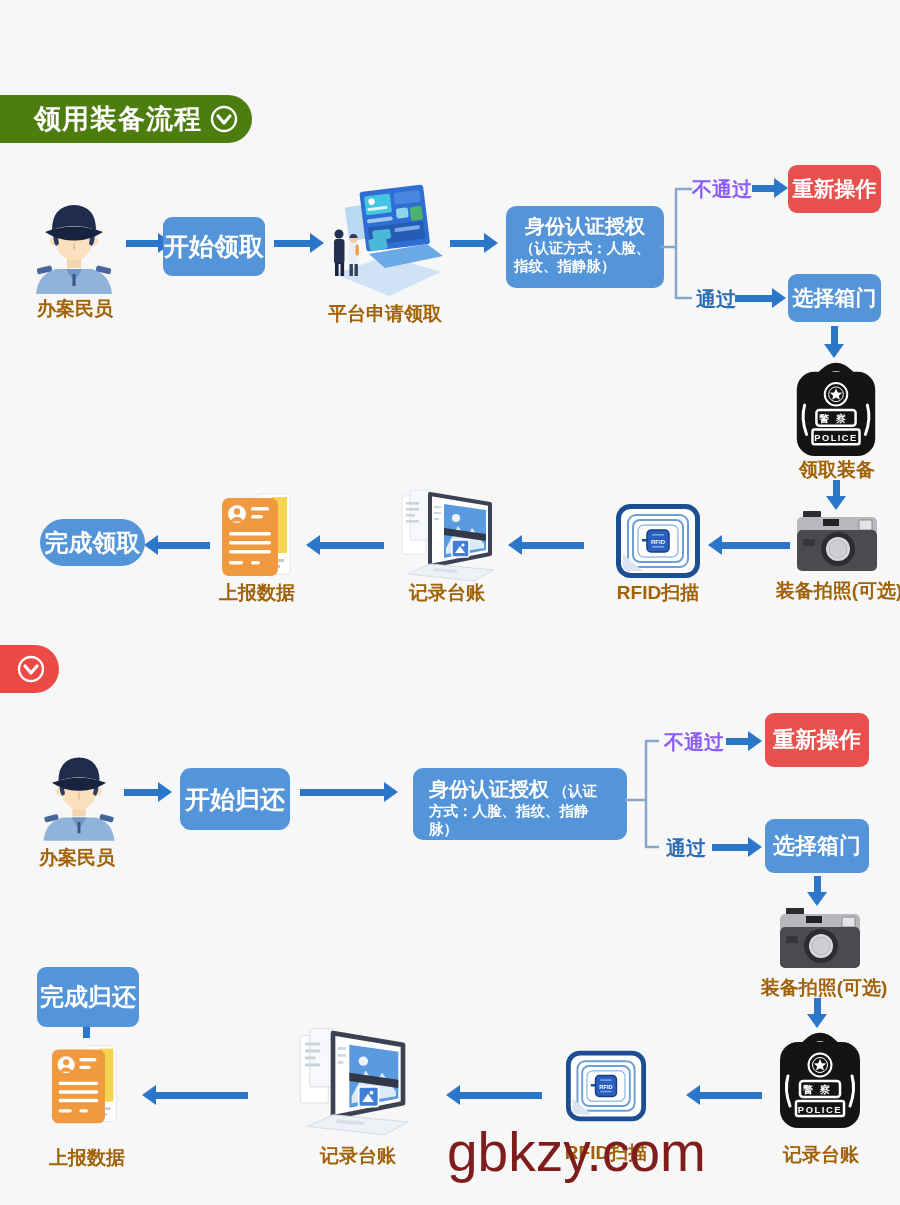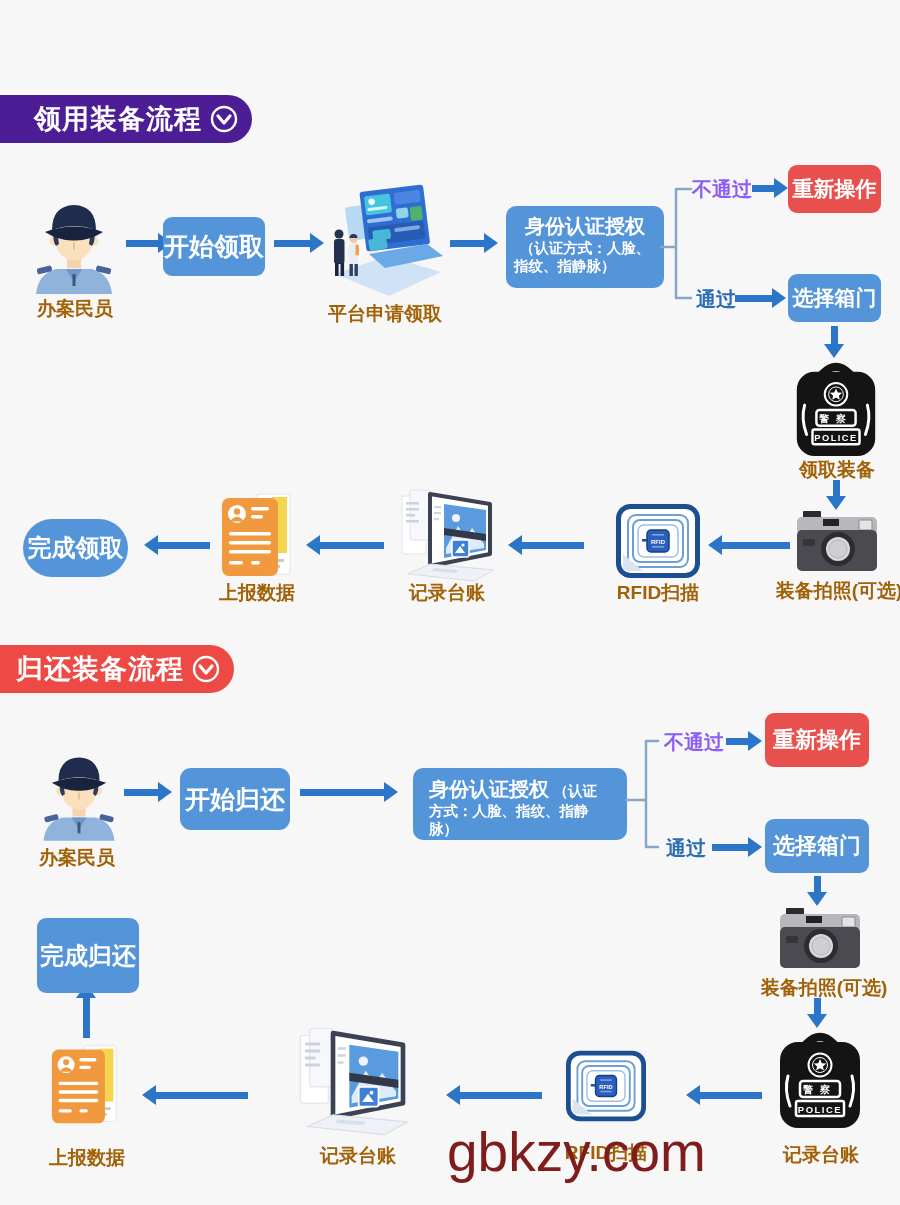--- a/index.html
+++ b/index.html
@@ -8,21 +8,21 @@
 
   
   .header{position:absolute;left:0;top:0;width:900px;height:82px;background:#58585a;
           display:flex;align-items:center;justify-content:center;}
   .header .title{color:#fff;font-size:43px;font-weight:bold;letter-spacing:3px;}
 
   
   .badge{position:absolute;left:0;height:48px;border-radius:0 26px 26px 0;color:#fff;
          display:flex;align-items:center;gap:7px;padding:0 13px 0 16px;
          font-size:27px;font-weight:bold;letter-spacing:1px;box-sizing:border-box;}
-  .badge.blue{background:#4c1d95;padding-left:34px;}
+  .badge.blue{background:#4d7c0f;padding-left:34px;}
   .badge.red{background:#ee4a45;}
 
   
   .bluebox,.redbox{position:absolute;display:flex;align-items:center;justify-content:center;
          color:#fff;font-weight:bold;border-radius:9px;text-align:center;box-sizing:border-box;}
   .bluebox{background:#5494d9;}
   .redbox{background:#e8504e;}
 
   .authbox{position:absolute;background:#5494d9;border-radius:10px;color:#fff;font-weight:bold;
            box-sizing:border-box;padding:8px 8px;line-height:1.25;}
@@ -237,24 +237,23 @@
     <rect x="9" y="42" width="42" height="3.6" rx="1.8" fill="#fff"></rect>
     <rect x="9" y="51" width="42" height="3.6" rx="1.8" fill="#fff"></rect>
     <rect x="9" y="60" width="42" height="3.6" rx="1.8" fill="#fff"></rect>
     <rect x="9" y="71" width="14" height="3.6" rx="1.8" fill="#fff"></rect>
     <rect x="31" y="71" width="9" height="3.6" rx="1.8" fill="#fff"></rect>
   </svg>
   <div class="lbl" style="left:257px;top:580px;">上报数据</div>
 
   <div class="arrow h left" style="left:144px;top:535px;width:66px;"></div>
 
-  <div class="bluebox" style="left:23px;top:519px;width:105px;height:58px;font-size:24px;border-radius:29px;">完成领取</div>
+  <div class="bluebox" style="left:40px;top:519px;width:105px;height:47px;font-size:24px;border-radius:29px;">完成领取</div>
 
   <div class="badge red" style="top:645px;">
-    <span>归还装备流程</span>
     <svg width="30" height="30" viewBox="0 0 30 30">
       <circle cx="15" cy="15" r="12" fill="none" stroke="#fff" stroke-width="2.4"></circle>
       <path d="M9 12 L15 19 L21 12" fill="none" stroke="#fff" stroke-width="3.2" stroke-linecap="round" stroke-linejoin="round"></path>
     </svg>
   </div>
 
   <svg class="icon" style="left:36px;top:746px;" width="86" height="98" viewBox="0 0 92 98">
     <path d="M8 98 Q10 78 28 73 L64 73 Q82 78 84 98 Z" fill="#8fb3da"></path>
     <path d="M38 73 L46 86 L54 73 Z" fill="#6e96c8"></path>
     <rect x="44.5" y="78" width="3" height="12" fill="#3c557f"></rect>
@@ -387,17 +386,17 @@
     <rect x="9" y="42" width="42" height="3.6" rx="1.8" fill="#fff"></rect>
     <rect x="9" y="51" width="42" height="3.6" rx="1.8" fill="#fff"></rect>
     <rect x="9" y="60" width="42" height="3.6" rx="1.8" fill="#fff"></rect>
     <rect x="9" y="71" width="14" height="3.6" rx="1.8" fill="#fff"></rect>
     <rect x="31" y="71" width="9" height="3.6" rx="1.8" fill="#fff"></rect>
   </svg>
   <div class="lbl" style="left:87px;top:1145px;">上报数据</div>
 
   <div class="arrow v up" style="left:76px;top:984px;height:54px;"></div>
 
-  <div class="bluebox" style="left:37px;top:918px;width:102px;height:75px;font-size:24px;">完成归还</div>
+  <div class="bluebox" style="left:37px;top:967px;width:102px;height:60px;font-size:24px;">完成归还</div>
 
   <div class="watermark">gbkzy.com</div>
 
 </div>
 
 </body></html>

